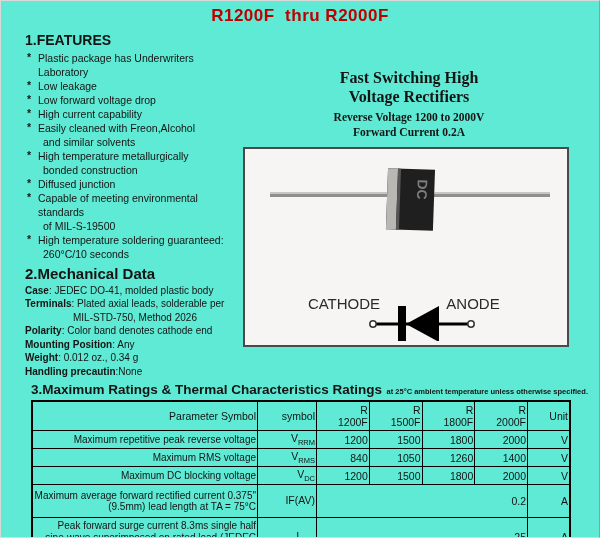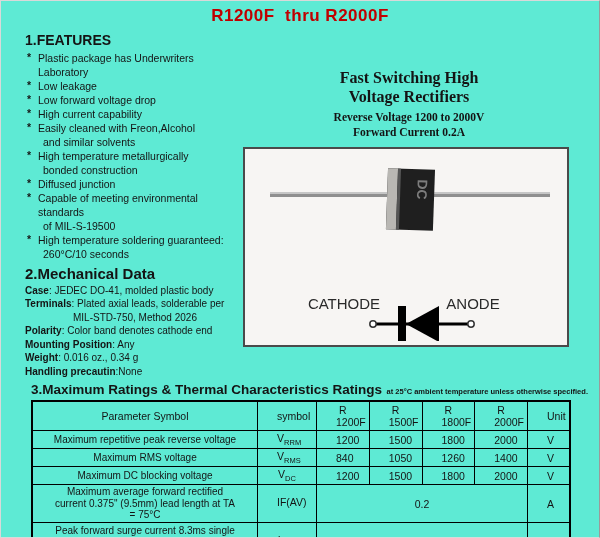--- a/index.html
+++ b/index.html
@@ -45,21 +45,21 @@
 
   .sec3{margin:0 0 2px 30px;white-space:nowrap;}
   .sec3 .h3t{font-size:13.5px;font-weight:bold;}
   .sec3 .note{font-size:7.5px;font-weight:bold;text-align:center;}
 
   table.ratings{
     margin-left:30px;border-collapse:collapse;width:540px;table-layout:fixed;
     font-size:10.5px;
   }
   table.ratings td,table.ratings th{
-    border:1px solid #000;padding:1px 19px;text-align:center;vertical-align:middle;
+    border:1px solid #000;padding:1px 1px;text-align:right;vertical-align:middle;
     font-weight:normal;overflow:hidden;
   }
   table.ratings{border:2px solid #000;}
   td.param{text-align:left;font-size:10px;line-height:11.5px;padding-left:4px;}
   th.param-h{text-align:left;padding-left:4px;}
   .hdr td,.hdr th{height:26px;line-height:12px;}
   .r-std td{height:15px;}
   .r-m1 td{height:30px;}
   .r-m2 td{height:36px;}
   sub{font-size:7.5px;}
@@ -129,21 +129,21 @@
           <span class="lab">Terminals</span><span>: Plated axial leads, solderable per</span>
           <div class="cont">MIL-STD-750, Method 2026</div>
         </div>
         <div class="mech">
           <span class="lab">Polarity</span><span>: Color band denotes cathode end</span>
         </div>
         <div class="mech">
           <span class="lab">Mounting Position</span><span>: Any</span>
         </div>
         <div class="mech">
-          <span class="lab">Weight</span><span>: 0.016 oz., 0.34 g</span>
+          <span class="lab">Weight</span><span>: 0.012 oz., 0.34 g</span>
         </div>
         <div class="mech">
           <span class="lab">Handling precautin</span><span>:None</span>
         </div>
       </div>
     </div>
 
     <div class="right">
       <div class="fast-title">
         <div>Fast Switching High</div>

